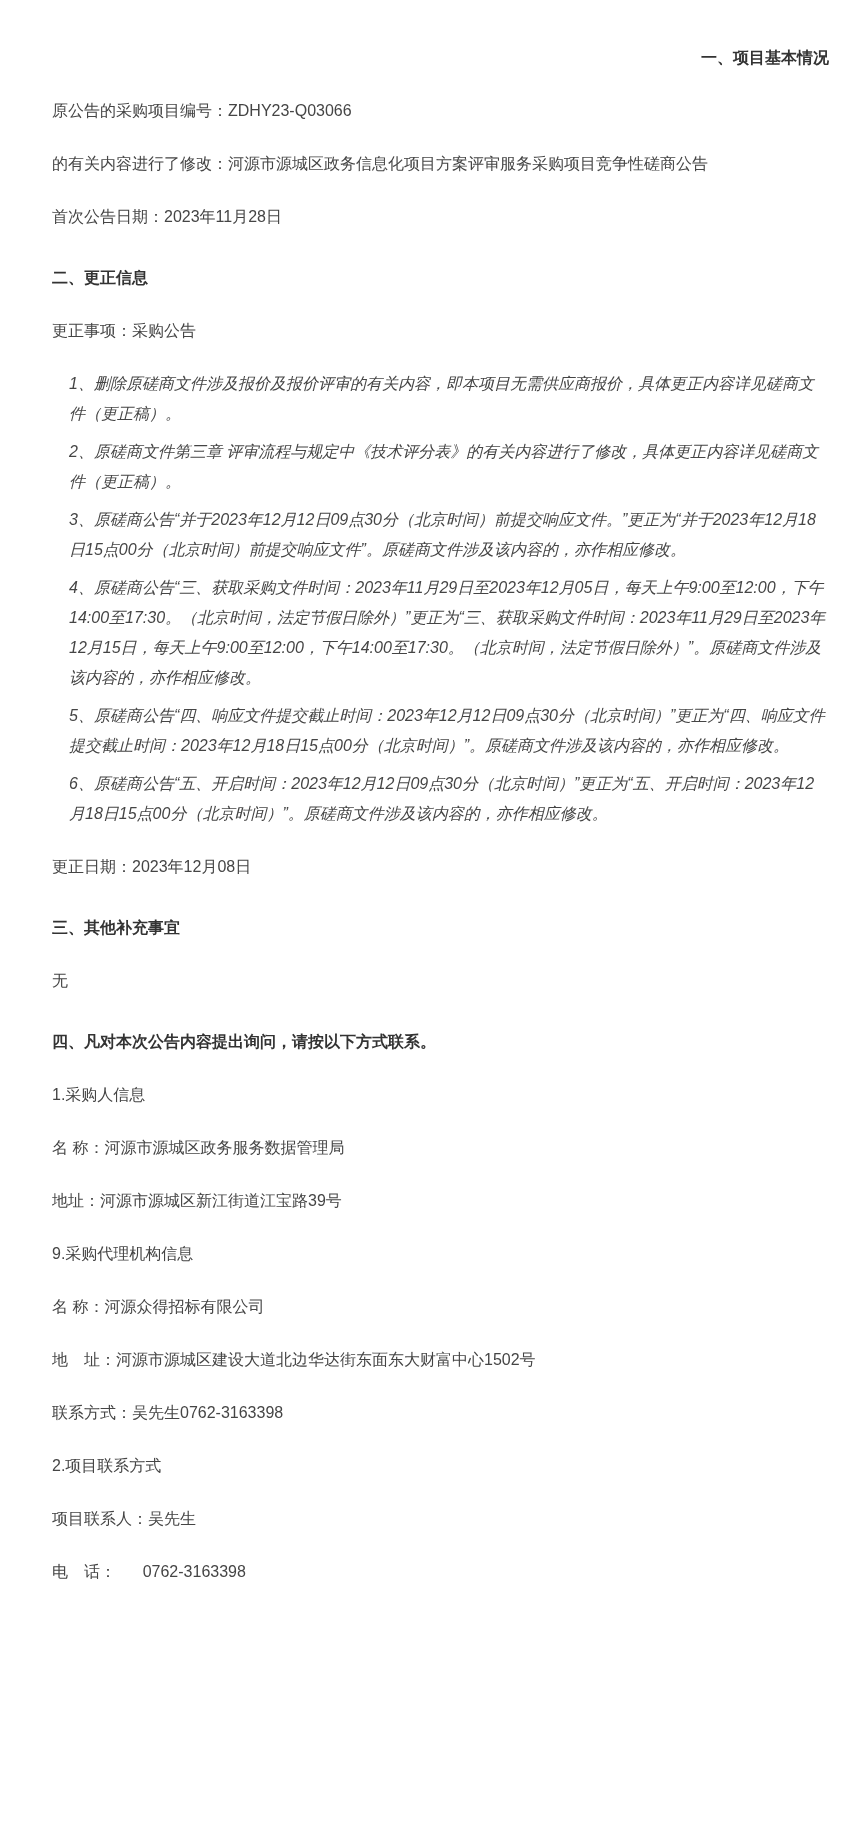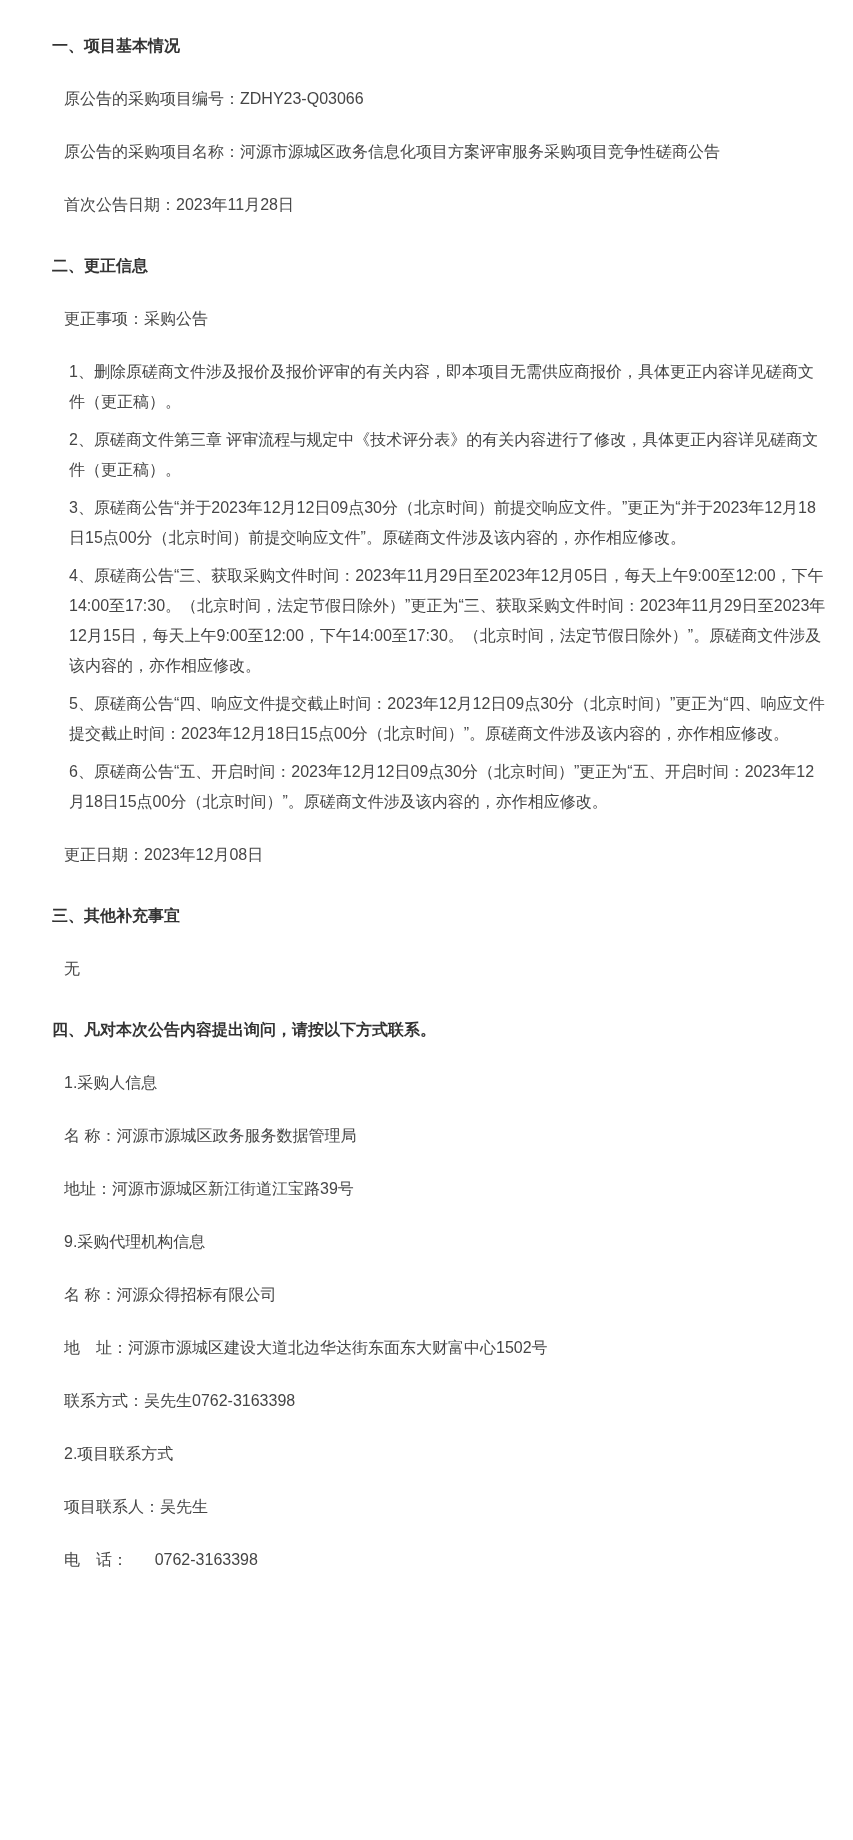--- a/index.html
+++ b/index.html
@@ -20,46 +20,48 @@
   }
   .doc h3 {
     font-size: 16px;
     line-height: 28px;
     font-weight: 700;
     color: #333333;
     margin: 32px 0 24px 0;
     white-space: pre-wrap;
   }
   .doc h3:first-child {
-    margin-top: 4px;
+    margin-top: 16px;
+    text-align: right;
   }
   .doc p {
     font-size: 16px;
     line-height: 30px;
-    margin: 0 0 23px 12px;
+    margin: 0 0 23px 0;
     white-space: pre-wrap;
   }
   .list {
     margin: 0 0 23px 0;
   }
   .list p.item {
     padding-left: 17px;
     margin: 0 0 8px 0;
+    font-style: italic;
   }
   .list p.item.gap-before {
   }
 </style>
 </head>
 <body>
 
 <div class="doc">
 
   <h3>一、项目基本情况</h3>
   <p>原公告的采购项目编号：ZDHY23-Q03066</p>
-  <p>原公告的采购项目名称：河源市源城区政务信息化项目方案评审服务采购项目竞争性磋商公告</p>
+  <p>的有关内容进行了修改：河源市源城区政务信息化项目方案评审服务采购项目竞争性磋商公告</p>
   <p>首次公告日期：2023年11月28日</p>
 
   <h3>二、更正信息</h3>
   <p>更正事项：采购公告</p>
 
   <div class="list">
     <p class="item">1、删除原磋商文件涉及报价及报价评审的有关内容，即本项目无需供应商报价，具体更正内容详见磋商文件（更正稿）。</p>
     <p class="item">2、原磋商文件第三章 评审流程与规定中《技术评分表》的有关内容进行了修改，具体更正内容详见磋商文件（更正稿）。</p>
     <p class="item">3、原磋商公告“并于2023年12月12日09点30分（北京时间）前提交响应文件。”更正为“并于2023年12月18日15点00分（北京时间）前提交响应文件”。原磋商文件涉及该内容的，亦作相应修改。</p>
     <p class="item">4、原磋商公告“三、获取采购文件时间：2023年11月29日至2023年12月05日，每天上午9:00至12:00，下午14:00至17:30。（北京时间，法定节假日除外）”更正为“三、获取采购文件时间：2023年11月29日至2023年12月15日，每天上午9:00至12:00，下午14:00至17:30。（北京时间，法定节假日除外）”。原磋商文件涉及该内容的，亦作相应修改。</p>

